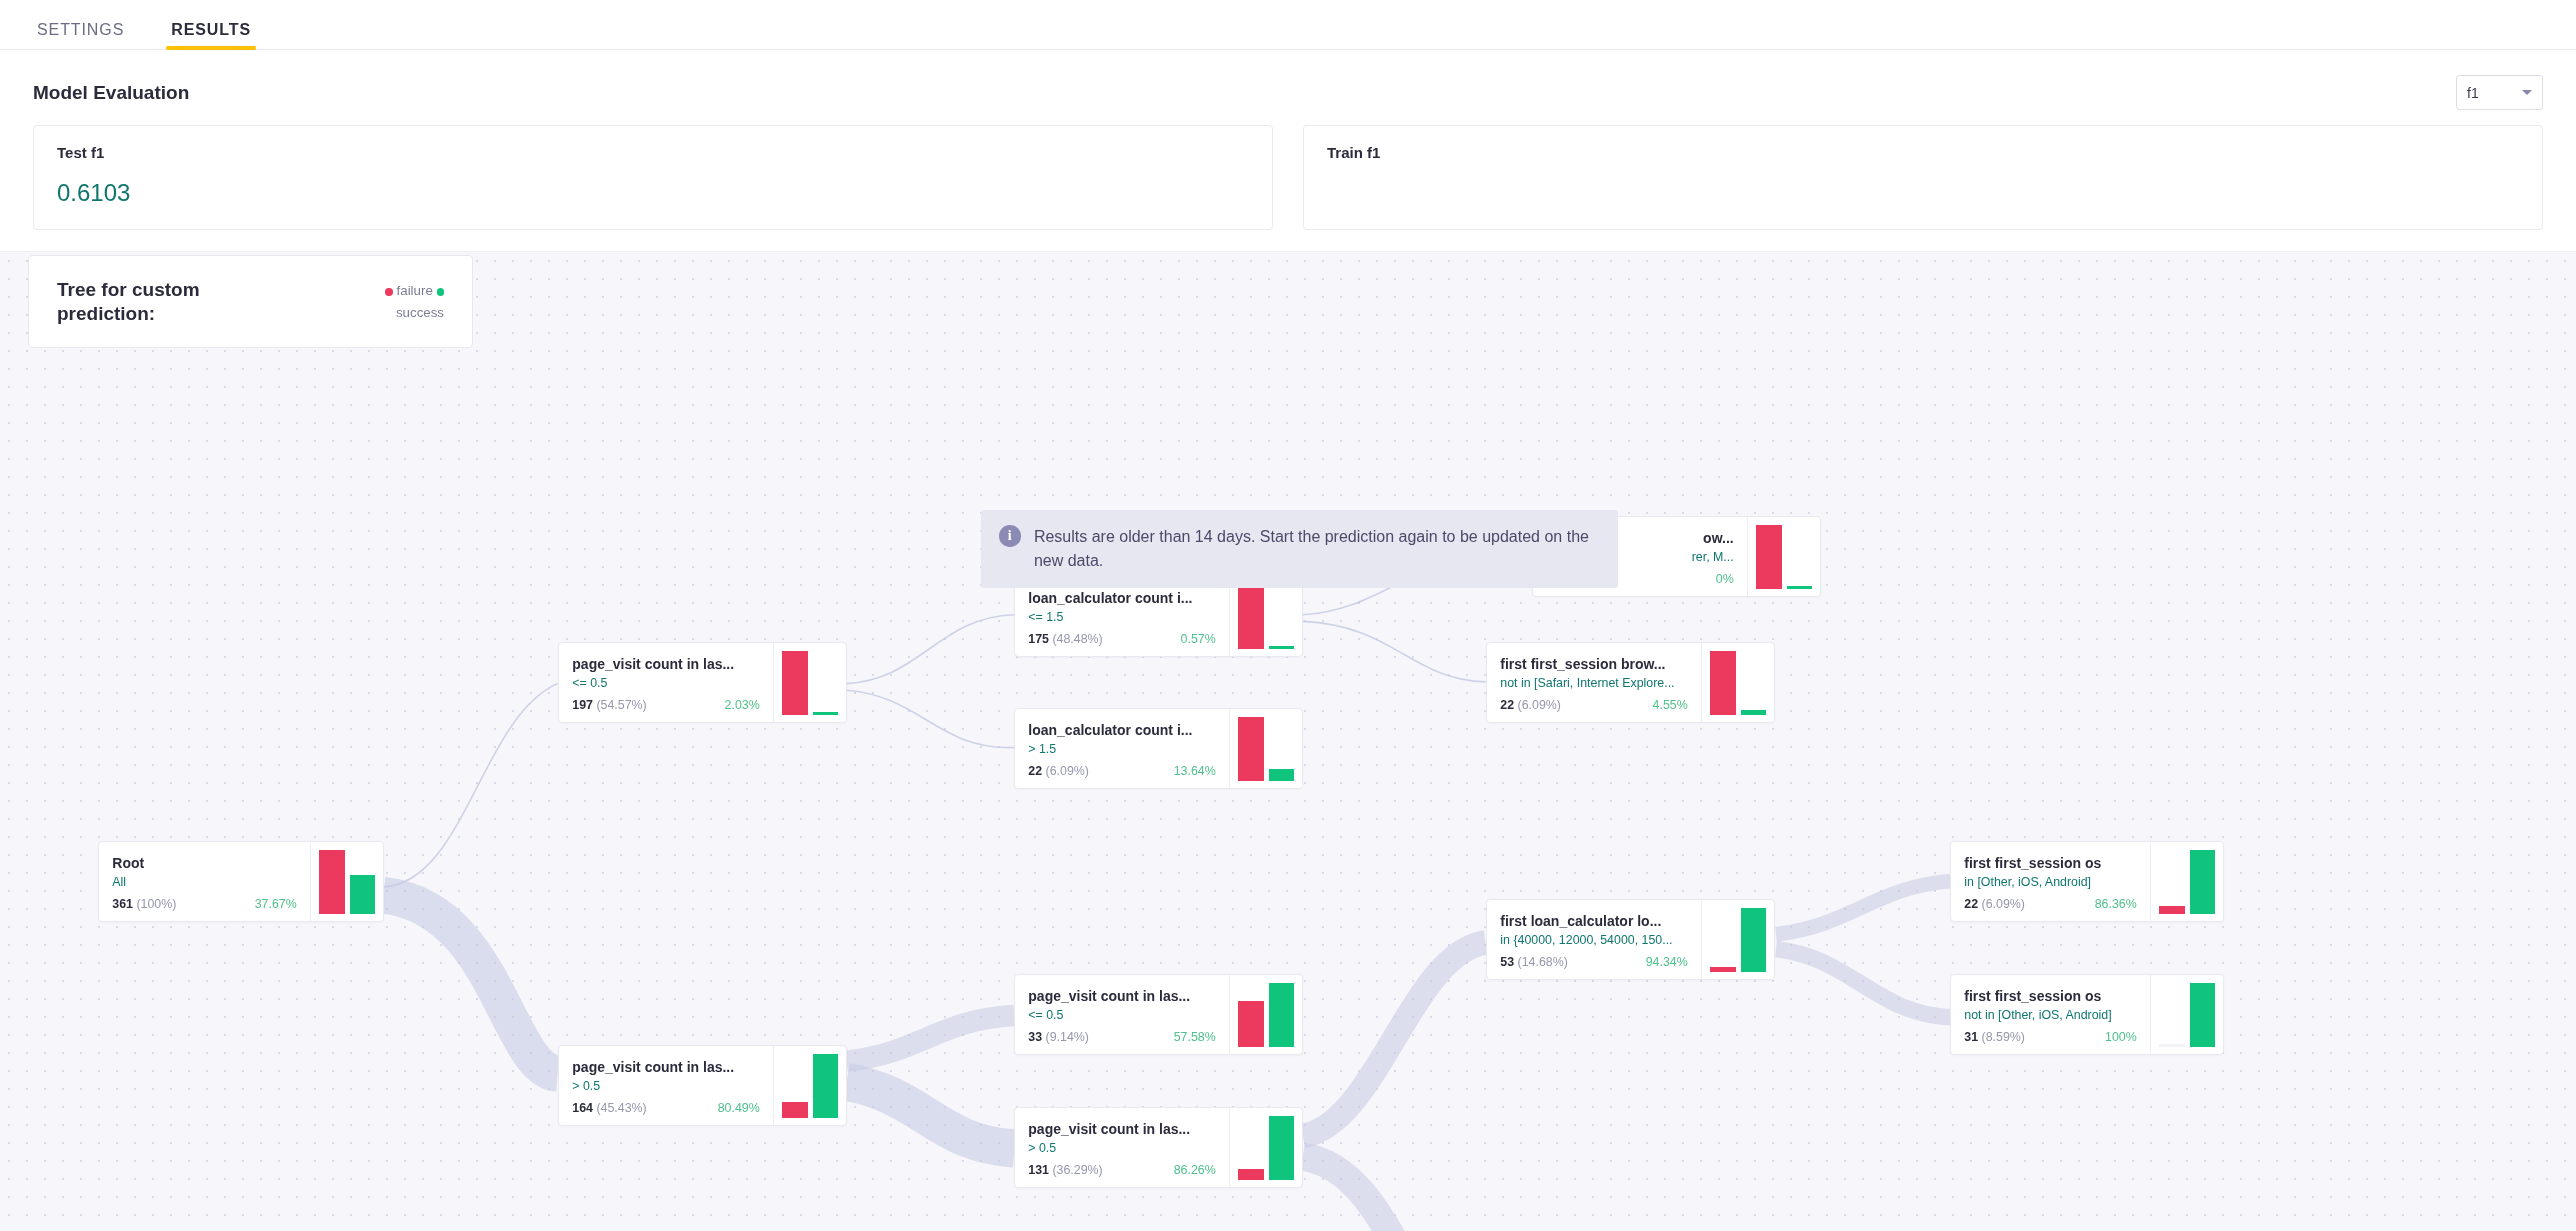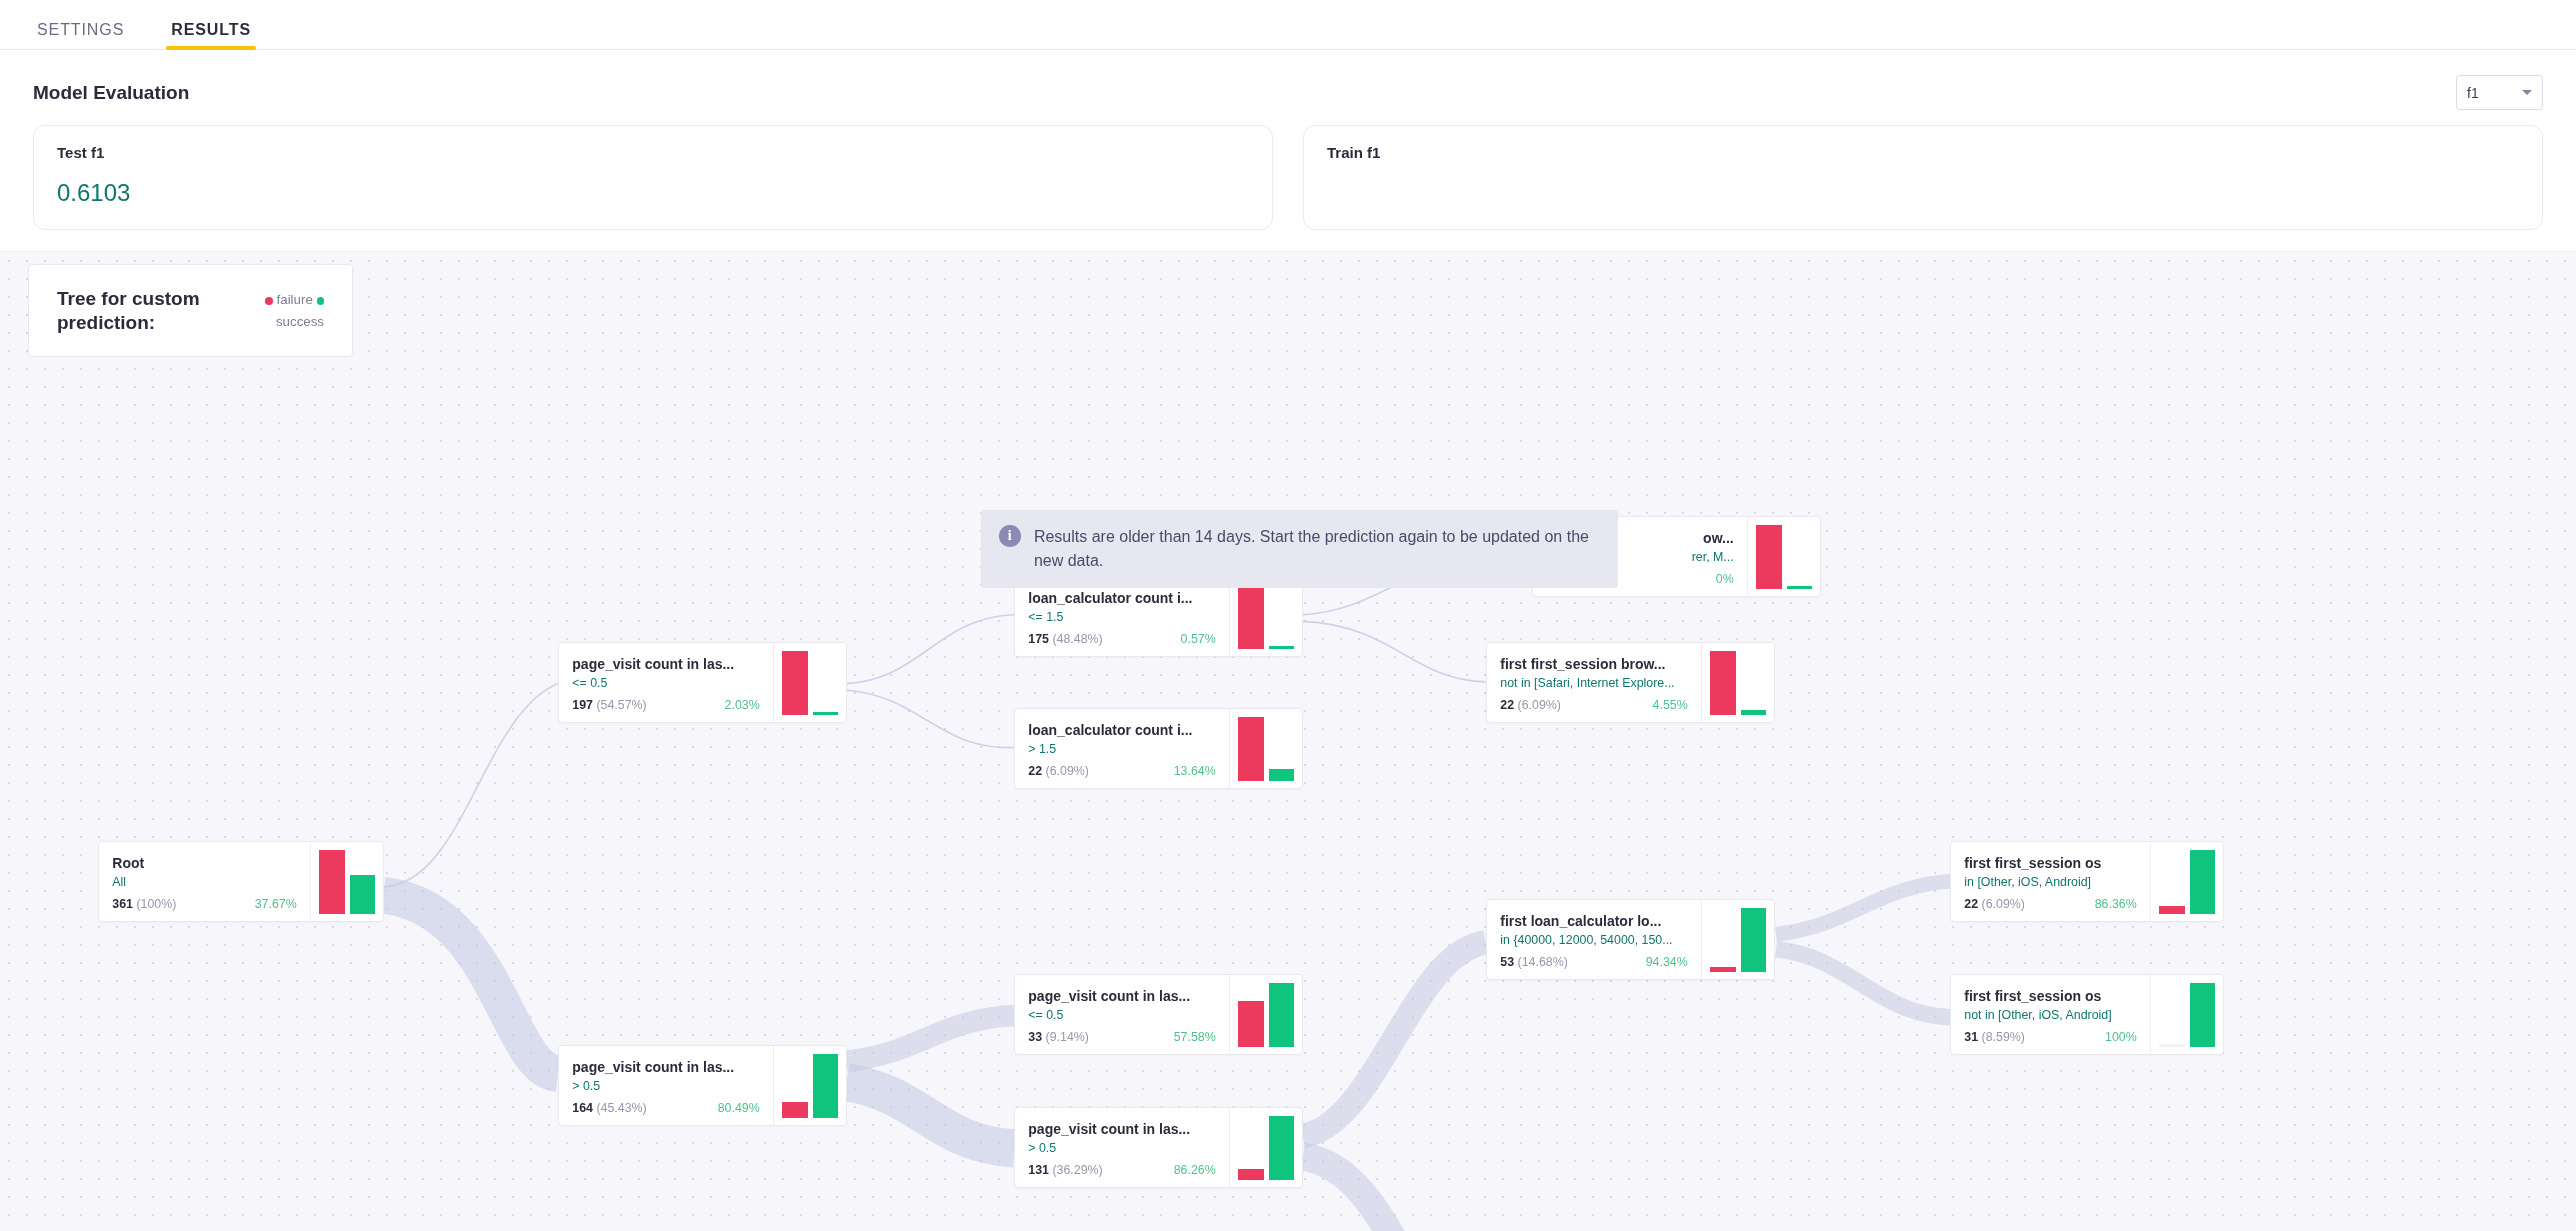--- a/index.html
+++ b/index.html
@@ -71,21 +71,21 @@
   }
   
   .cards {
     display: flex;
     gap: 30px;
     padding: 15px 33px 0 33px;
   }
   .card {
     flex: 1;
     border: 0.8px solid #e9e9f1;
-    border-radius: 12px;
+    border-radius: 4px;
     background: #fff;
     padding: 18px 23px 21.6px 23px;
   }
   .card-label {
     font-size: 15px;
     font-weight: 700;
     color: #2b2b3c;
     margin-bottom: 18px;
   }
   .card-value {
@@ -106,22 +106,22 @@
     overflow: hidden;
   }
   svg.links {
     position: absolute; top: 0; left: 0;
     width: 2576px; height: 996px;
     pointer-events: none;
   }
   
   .legend {
     position: absolute;
-    left: 28px; top: 12px;
-    width: 325px; height: 93px;
+    left: 28px; top: 3px;
+    width: 445px; height: 93px;
     background: #fff;
     border: 0.8px solid #e7e7f0;
     border-radius: 4.1px;
     display: flex;
     align-items: center;
     padding: 0 28px;
     justify-content: space-between;
   }
   .legend-title {
     font-size: 19px;

